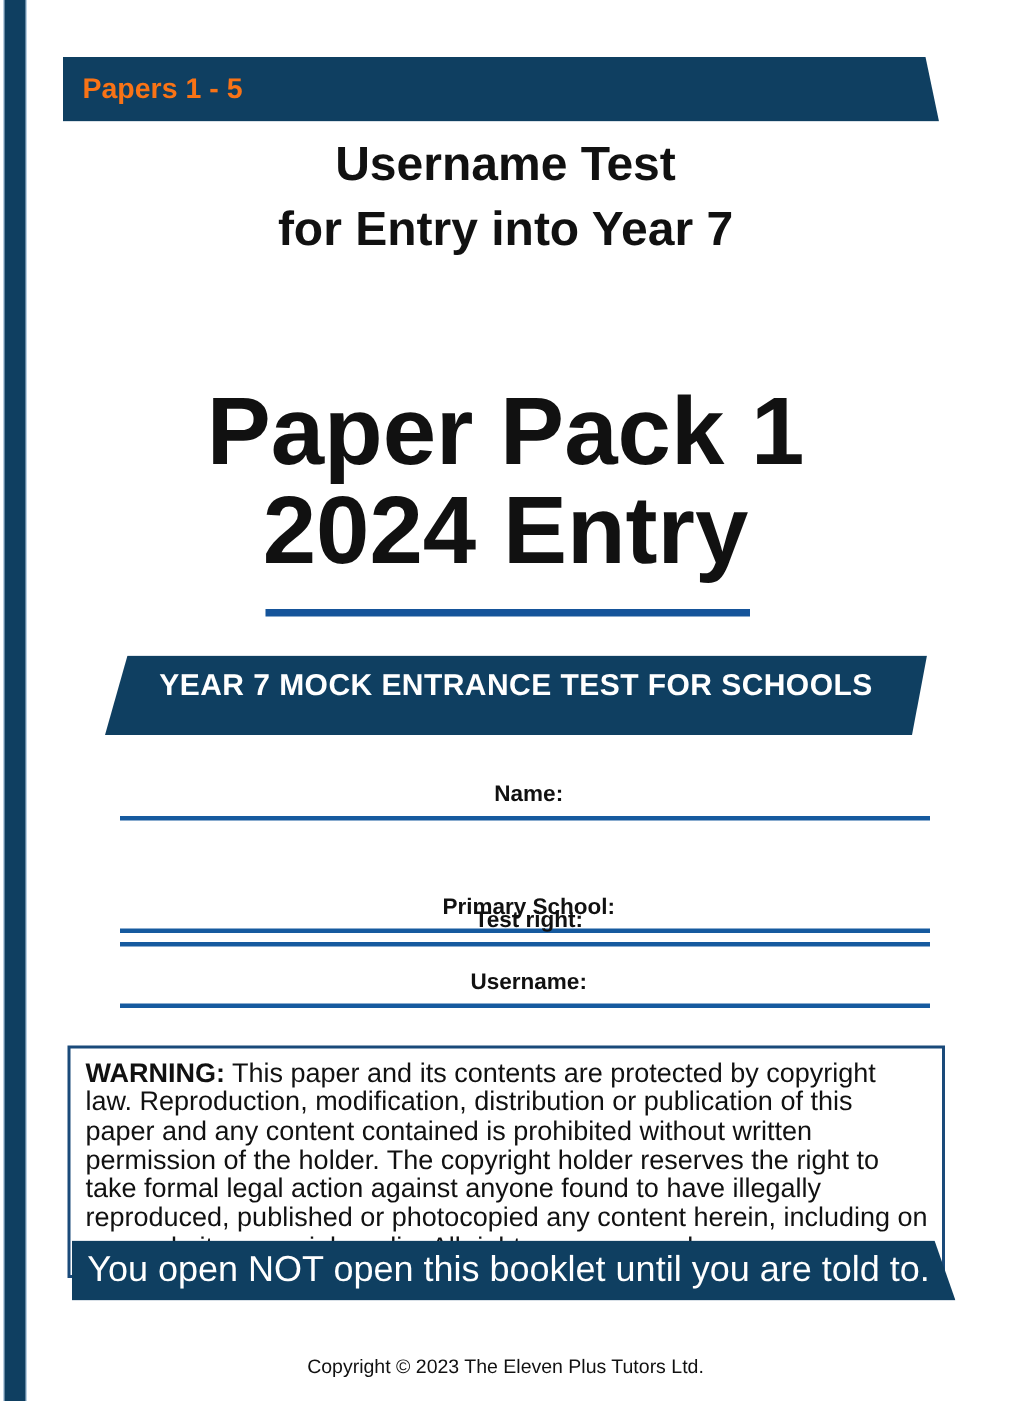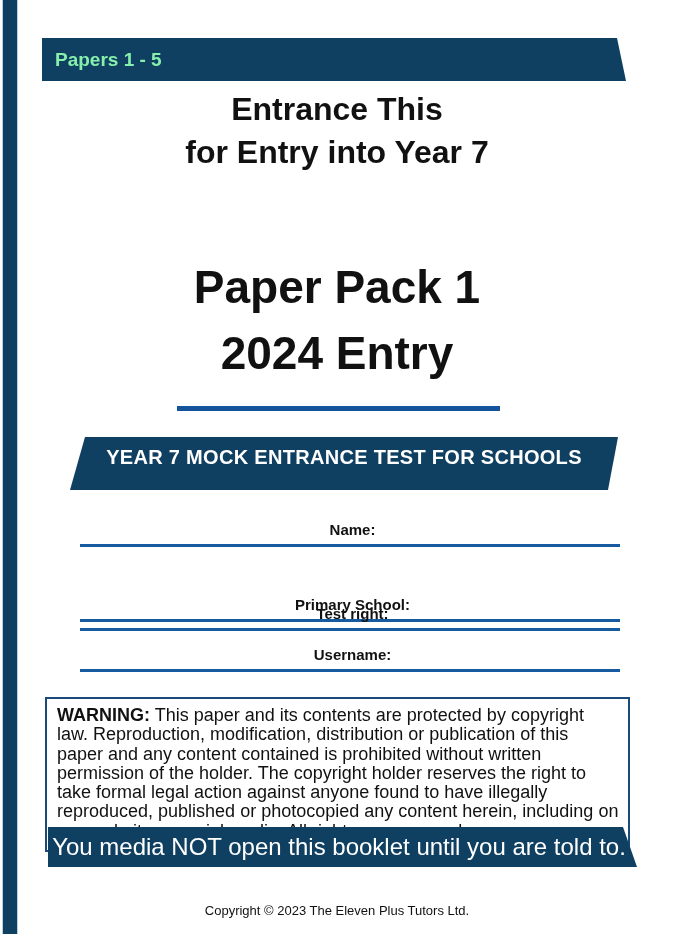--- a/index.html
+++ b/index.html
@@ -20,39 +20,39 @@
     left: 3px; top: 0; width: 14px; height: 934px;
     background: #0f3f61;
     box-shadow: 1px 0 0 #b9cfe2, -1px 0 0 #b9cfe2;
   }
   .tag-banner {
     position: absolute;
     left: 42px; top: 38px;
     width: 590px; height: 43px;
     background: #0f3f61;
     clip-path: polygon(0 0, 575px 0, 584px 100%, 0 100%);
-    color: #86efac;
+    color: #f97316;
     font-size: 19px; font-weight: bold;
     line-height: 43px;
     padding-left: 13px;
     filter: drop-shadow(0 1px 0 rgba(140,170,200,0.55));
   }
   .heading {
     position: absolute;
     left: 0; top: 88px; width: 674px;
     text-align: center;
     font-size: 32px; font-weight: bold;
     line-height: 43px;
     color: #111111;
   }
   .main-title {
     position: absolute;
     left: 0; top: 254px; width: 674px;
     text-align: center;
-    font-size: 46px; font-weight: bold;
+    font-size: 64px; font-weight: bold;
     line-height: 66px;
     color: #111111;
   }
   .title-underline {
     position: absolute;
     left: 177px; top: 406px;
     width: 323px; height: 5px;
     background: #15549a;
   }
   .section-banner {
@@ -128,21 +128,21 @@
 
 <div class="page">
 
   <div class="left-strip"></div>
 
   <div class="tag-banner">
     <span>Papers 1 - 5</span>
   </div>
 
   <div class="heading">
-    <div>Entrance This</div>
+    <div>Username Test</div>
     <div>for Entry into Year 7</div>
   </div>
 
   <div class="main-title">
     <div>Paper Pack 1</div>
     <div>2024 Entry</div>
   </div>
 
   <div class="title-underline"></div>
 
@@ -168,18 +168,18 @@
   <div class="form-row row-3">
     <span class="label">Username:</span>
     <div class="field-line"></div>
   </div>
 
   <div class="warning-box">
     <span class="warn-label">WARNING:</span><span> This paper and its contents are protected by copyright law. Reproduction, modification, distribution or publication of this paper and any content contained is prohibited without written permission of the holder. The copyright holder reserves the right to take formal legal action against anyone found to have illegally reproduced, published or photocopied any content herein, including on any website or social media. All rights are reserved.</span>
   </div>
 
   <div class="notice-banner">
-    <span>You media </span><span class="em">NOT</span><span> open this booklet until you are told to.</span>
+    <span>You open </span><span class="em">NOT</span><span> open this booklet until you are told to.</span>
   </div>
 
   <div class="footer">Copyright © 2023 The Eleven Plus Tutors Ltd.</div>
 
 </div>
 
 </body></html>

